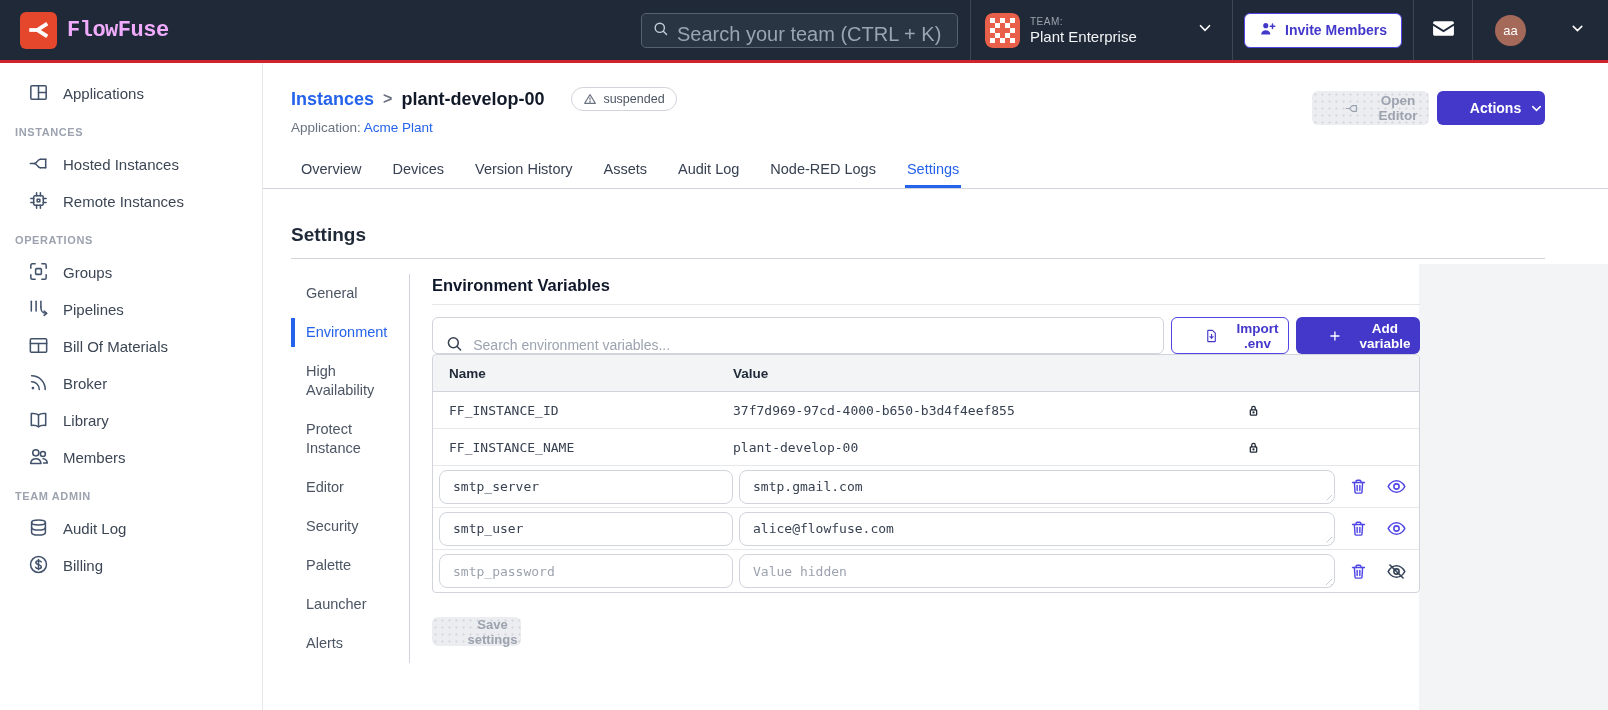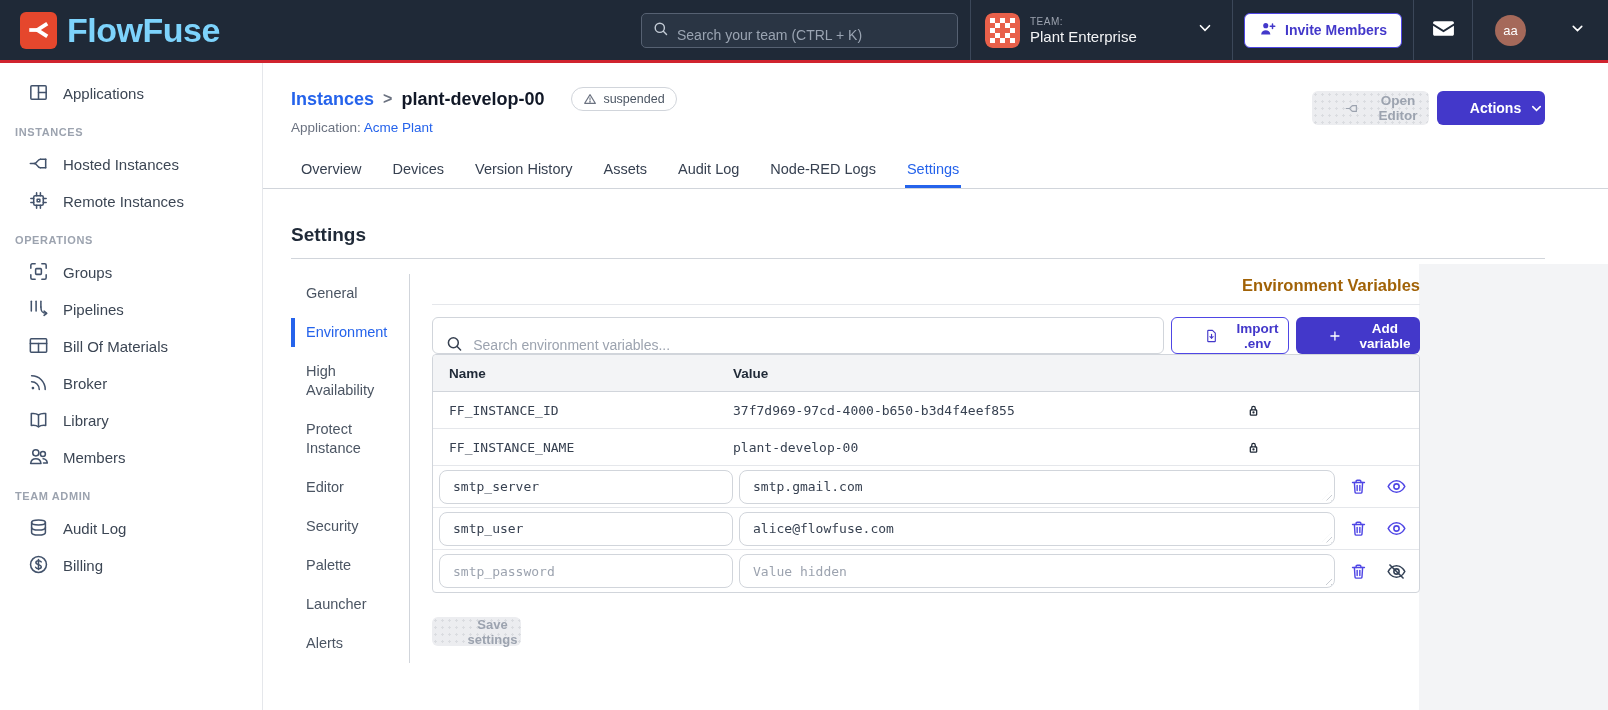--- a/index.html
+++ b/index.html
@@ -6,26 +6,26 @@
   html,body { background:#fff; }
   .page { width:1608px; height:710px; position:relative; overflow:hidden;
           font-family:"Liberation Sans",sans-serif; background:#fff; color:#374151; }
 
   
   .navbar { height:63px; background:#1F2937; border-bottom:3px solid #D0232E;
             display:flex; align-items:center; position:relative; }
   .brand { display:flex; align-items:center; gap:10px; padding-left:20px; }
   .logo { width:37px; height:37px; background:#E5472D; border-radius:6px;
           display:flex; align-items:center; justify-content:center; }
-  .wordmark { color:#7dd3fc; font-size:34px; font-weight:bold; letter-spacing:-0.5px; }
+  .wordmark { color:#f0abfc; font-size:22px; font-weight:bold; letter-spacing:-0.5px;font-family:Liberation Mono, monospace; }
   .nav-search { position:absolute; left:641px; top:13px; width:317px; height:35px;
                 background:#2A3544; border:1px solid #566172; border-radius:5px;
                 display:flex; align-items:center; padding:0 10px; gap:8px; }
   .nav-search input { background:transparent; border:none; outline:none; color:#C3CBD5;
-                      font-size:14px; width:100%; font-family:"Liberation Sans",sans-serif;margin-top:8px; }
+                      font-size:20px; width:100%; font-family:"Liberation Sans",sans-serif;margin-top:8px; }
   .nav-search input::placeholder { color:#9AA4B2; }
   .nav-right { position:absolute; right:0; top:0; height:60px; display:flex; }
   .nav-seg { display:flex; align-items:center; border-left:1px solid #3B4759; height:60px; }
   .team-seg { width:262px; padding:0 18px 0 14px; gap:10px; cursor:pointer; }
   .team-avatar { width:35px; height:35px; border-radius:8px; flex:0 0 auto; }
   .team-text { flex:1; }
   .team-label { font-size:10px; color:#9CA3AF; letter-spacing:0.5px; }
   .team-name { font-size:15px; color:#F3F4F6; margin-top:1px; }
   .invite-seg { width:181px; justify-content:center; }
   .invite-btn { background:#fff; border:1px solid #4F46E5; border-radius:6px; height:35px;
@@ -80,21 +80,21 @@
   .settings-divider { margin-top:12px; width:1254px; border-top:1px solid #D1D5DB; }
   .settings-body { display:flex; margin-top:15px; }
   .settings-nav { width:119px; border-right:1px solid #D1D5DB; flex:0 0 auto; }
   .snav-item { position:relative; padding:10px 10px 10px 15px; font-size:14.5px; color:#4B5563;
                line-height:19px; cursor:pointer; }
   .snav-item.active { color:#2563EB; }
   .snav-item.active::before { content:""; position:absolute; left:0; top:5px; bottom:5px;
                               width:4px; background:#2563EB; }
 
   .panel { margin-left:22px; width:988px; padding-top:2px; }
-  .panel h3 { font-size:16.5px; color:#a16207;text-align:right; }
+  .panel h3 { font-size:16.5px; color:#0f172a; }
   .panel-divider { margin-top:9px; border-top:1px solid #E5E7EB; }
   .toolbar { margin-top:12px; display:flex; gap:7px; }
   .env-search { flex:0 0 732px; height:37px; border:1px solid #D1D5DB; border-radius:6px;
                 display:flex; align-items:flex-end; gap:10px; padding:0 12px; background:#fff; }
   .env-search input { border:none; outline:none; font-size:14px; width:100%; color:#374151;
                       font-family:"Liberation Sans",sans-serif; }
   .env-search input::placeholder { color:#9CA3AF; }
   .import-btn { width:118px; height:37px; background:#fff; border:1px solid #4F46E5; color:#4338CA; }
   .add-btn { width:124px; height:37px; background:#4338CA; color:#fff; }
 

